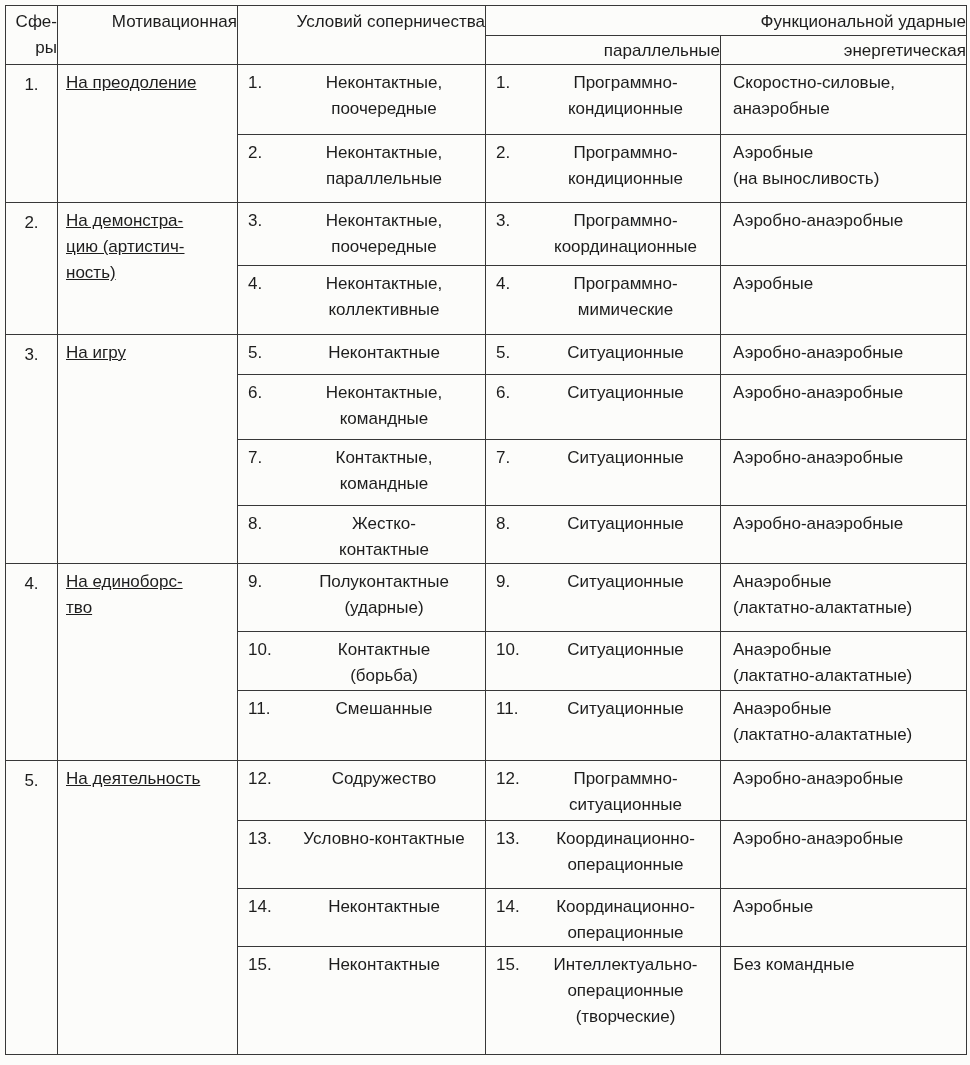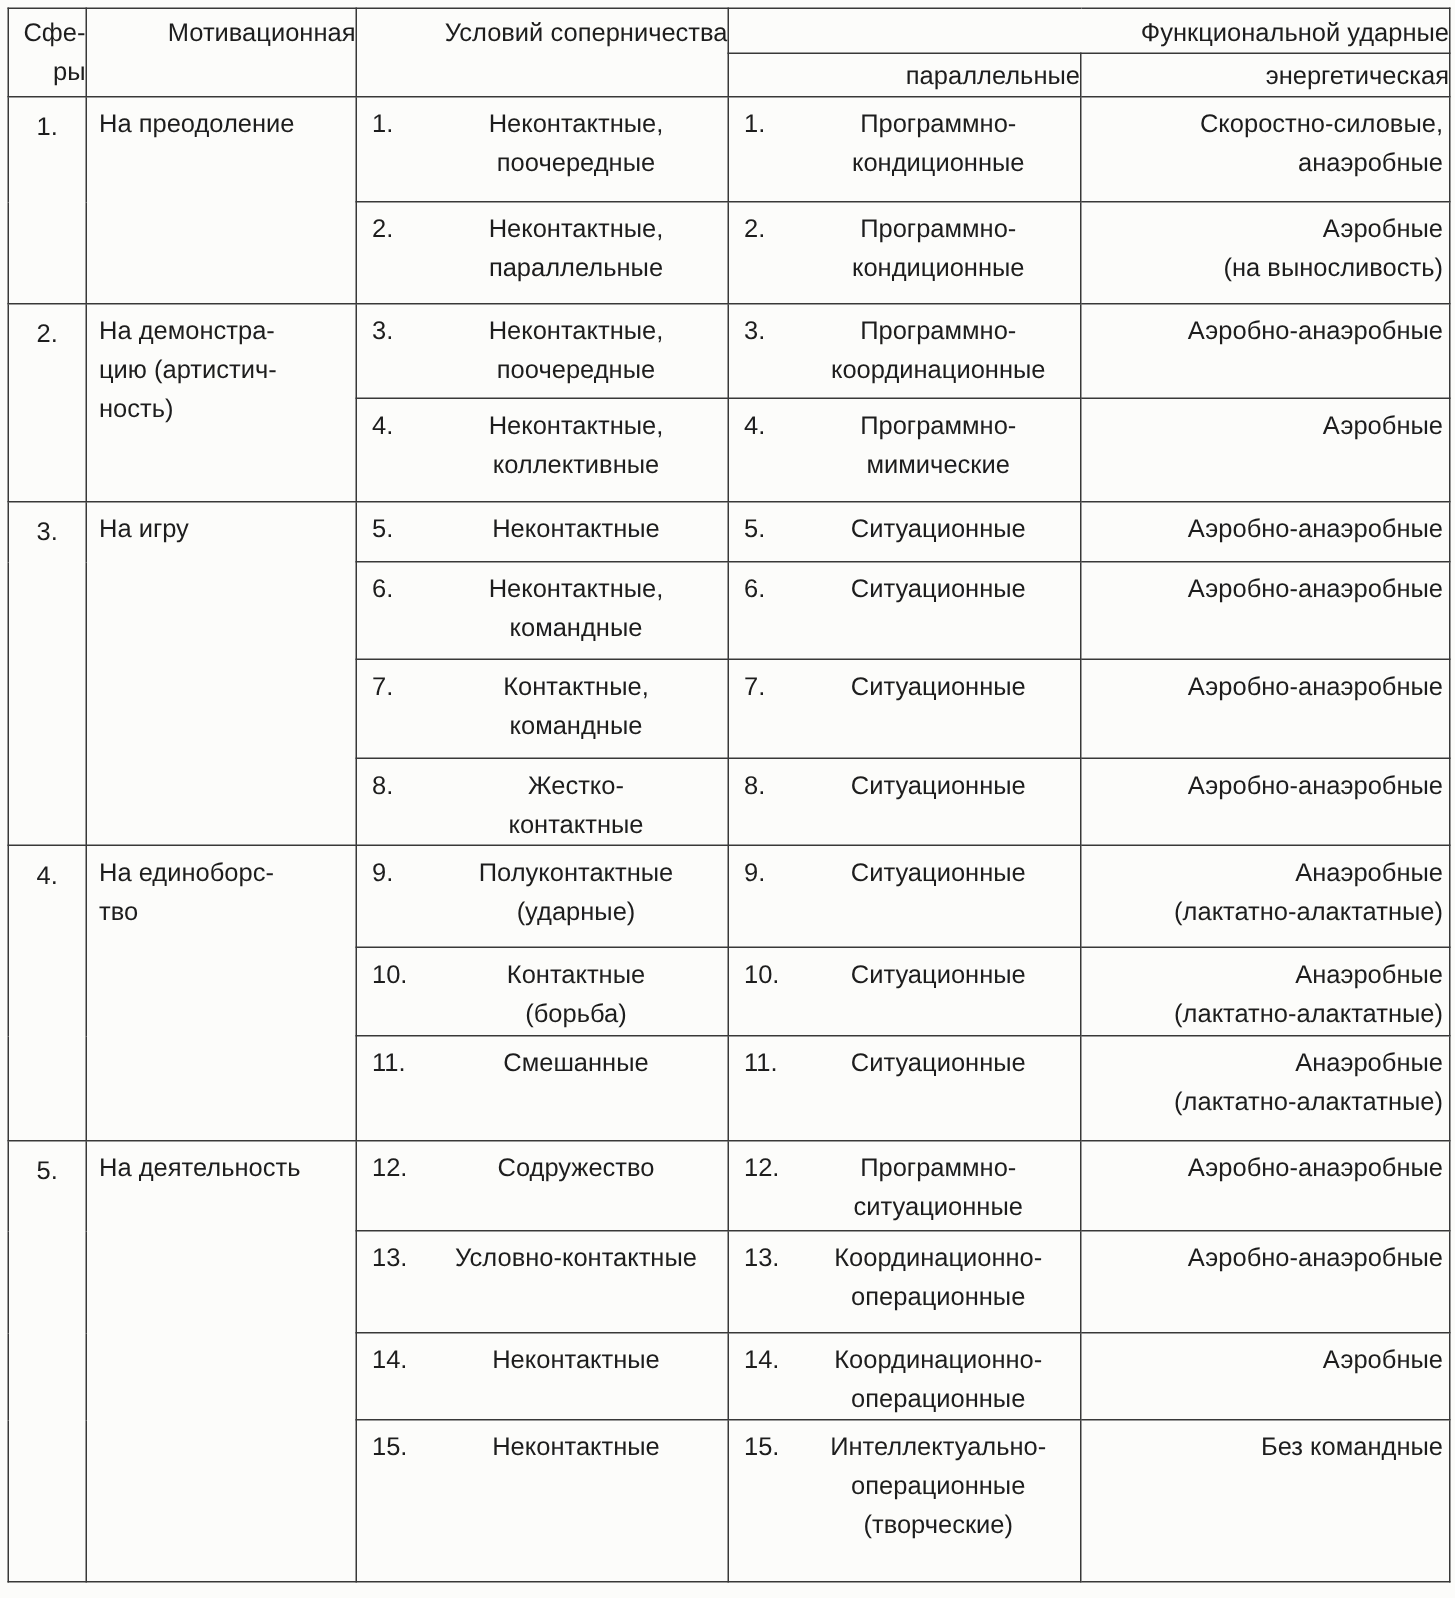--- a/index.html
+++ b/index.html
@@ -35,35 +35,35 @@
     text-align: right;
     padding-top: 3px;
   }
   .pre { white-space: pre-line; }
   .sphere-num {
     text-align: center;
     padding-top: 7px;
   }
   .motiv {
     padding: 5px 4px 0 8px;
+    text-decoration: underline;
   }
   .item {
     display: flex;
     padding: 5px 2px 0 10px;
   }
   .item .num {
     flex: 0 0 37px;
   }
   .item .txt {
     flex: 1 1 auto;
     text-align: center;
   }
   .energ {
     padding: 5px 4px 0 12px;
-    text-align: right;
   }
   th.subhead { padding-top: 2px; }
 </style>
 </head>
 <body>
 
 <table class="classification">
   <colgroup>
     <col style="width:52px">
     <col style="width:180px">

